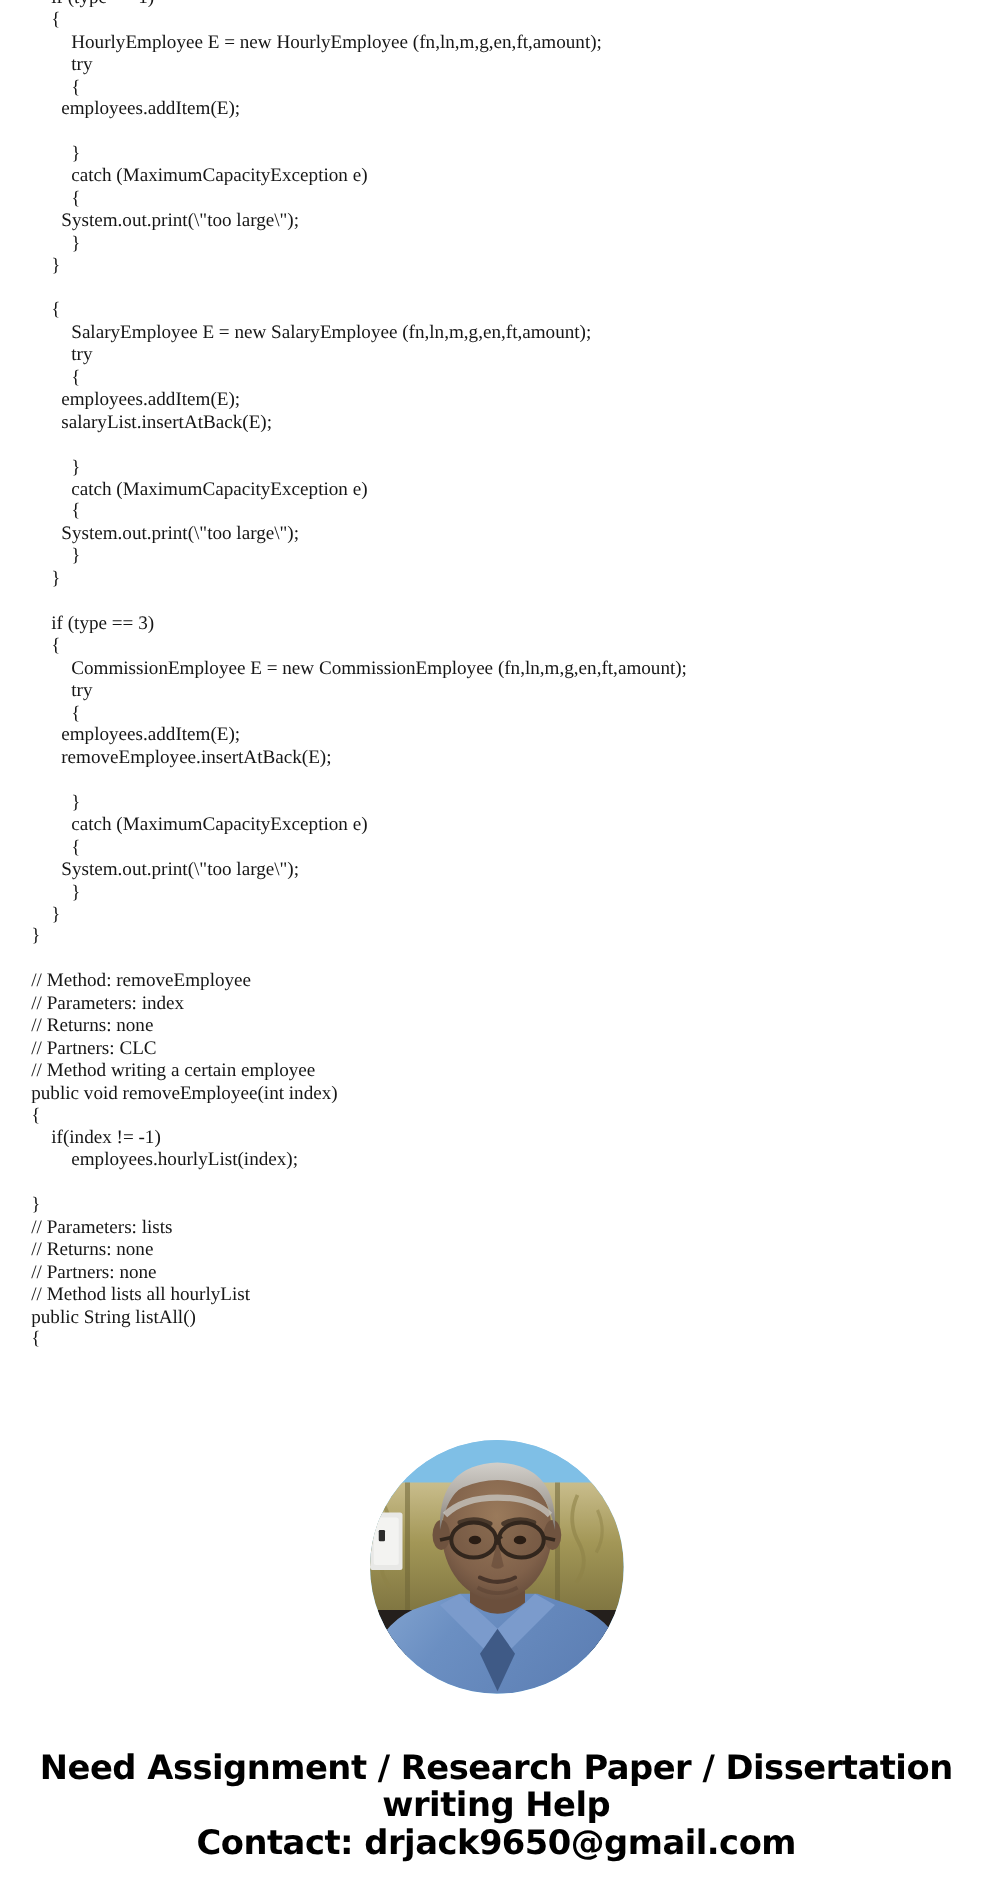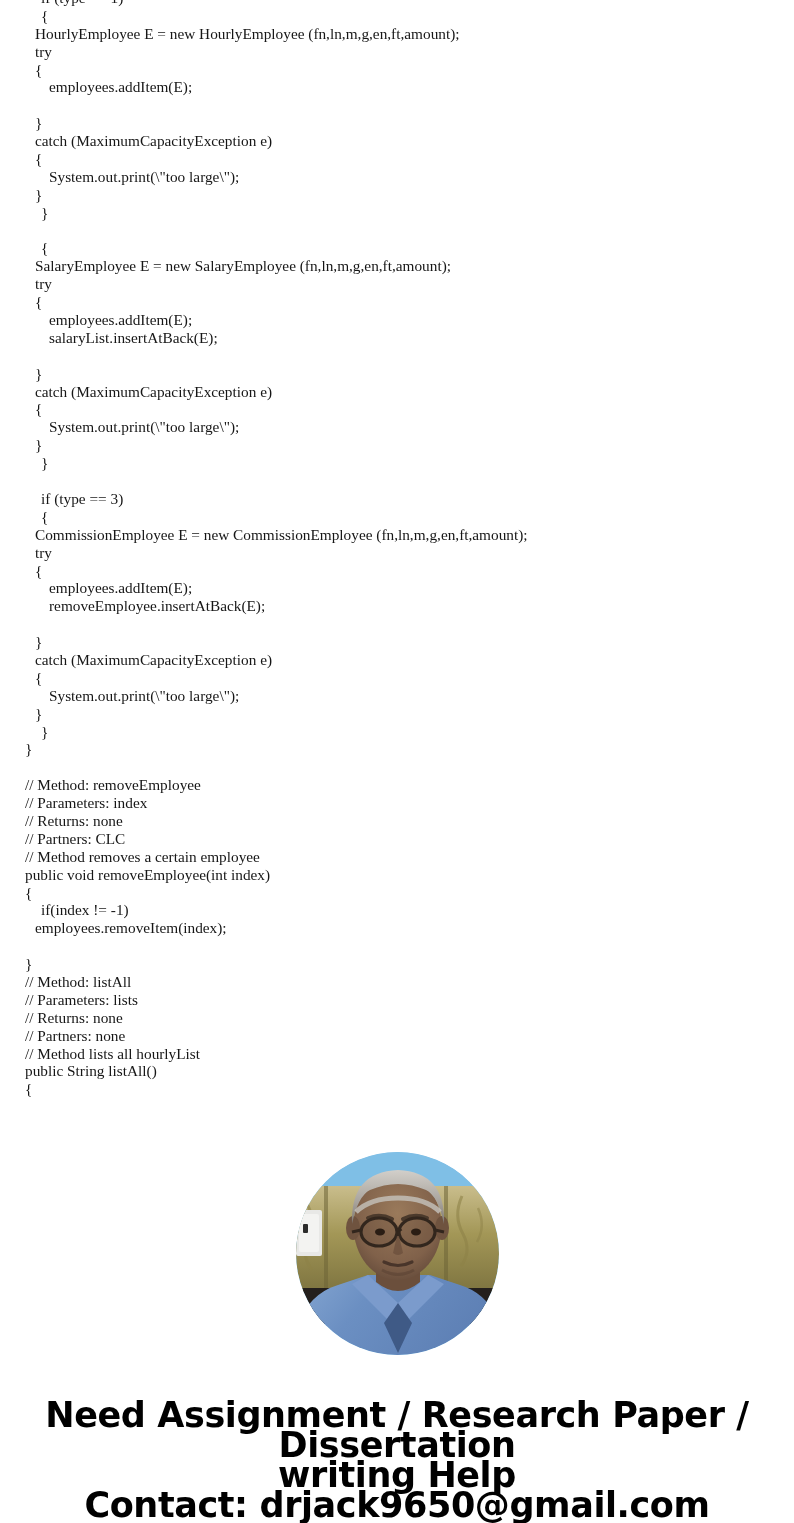--- a/index.html
+++ b/index.html
@@ -30,21 +30,21 @@
     color: #161616;
     white-space: pre;
     margin: 0;
     padding: 0;
     height: 17.9px;
   }
   .code-line.blank { color: transparent; }
 
   .ind0 { padding-left: 25px; }
   .ind1 { padding-left: 41px; }
-  .ind2 { padding-left: 35px; }
+  .ind2 { padding-left: 57px; }
   .ind3 { padding-left: 49px; }
 
   
   #portrait-block {
     position: absolute;
     left: 0;
     top: 1152px;
     width: 794px;
     text-align: center;
   }
@@ -64,21 +64,21 @@
   #footer-block {
     position: absolute;
     left: 0;
     top: 1400px;
     width: 794px;
     text-align: center;
   }
   .footer-line {
     font-family: "DejaVu Sans", "Liberation Sans", sans-serif;
     font-weight: 700;
-    font-size: 35px;
+    font-size: 27px;
     line-height: 30px;
     color: #000000;
     letter-spacing: -0.4px;
     margin: 0;
     padding: 0 14px;
   }
 </style>
 </head>
 <body>
 
@@ -124,28 +124,27 @@
     <div class="code-line ind2">{</div>
     <div class="code-line ind3">System.out.print(\"too large\");</div>
     <div class="code-line ind2">}</div>
     <div class="code-line ind1">}</div>
     <div class="code-line ind0">}</div>
     <div class="code-line ind0 blank">&nbsp;</div>
     <div class="code-line ind0">// Method: removeEmployee</div>
     <div class="code-line ind0">// Parameters: index</div>
     <div class="code-line ind0">// Returns: none</div>
     <div class="code-line ind0">// Partners: CLC</div>
-    <div class="code-line ind0">// Method removes a certain employee</div>
+    <div class="code-line ind0">// Method writing a certain employee</div>
     <div class="code-line ind0">public void removeEmployee(int index)</div>
     <div class="code-line ind0">{</div>
     <div class="code-line ind1">if(index != -1)</div>
-    <div class="code-line ind2">employees.removeItem(index);</div>
+    <div class="code-line ind2">employees.hourlyList(index);</div>
     <div class="code-line ind0 blank">&nbsp;</div>
     <div class="code-line ind0">}</div>
-    <div class="code-line ind0">// Method: listAll</div>
     <div class="code-line ind0">// Parameters: lists</div>
     <div class="code-line ind0">// Returns: none</div>
     <div class="code-line ind0">// Partners: none</div>
     <div class="code-line ind0">// Method lists all hourlyList</div>
     <div class="code-line ind0">public String listAll()</div>
     <div class="code-line ind0">{</div>
   </div>
 
 <div id="portrait-block">
   <div id="avatar">

